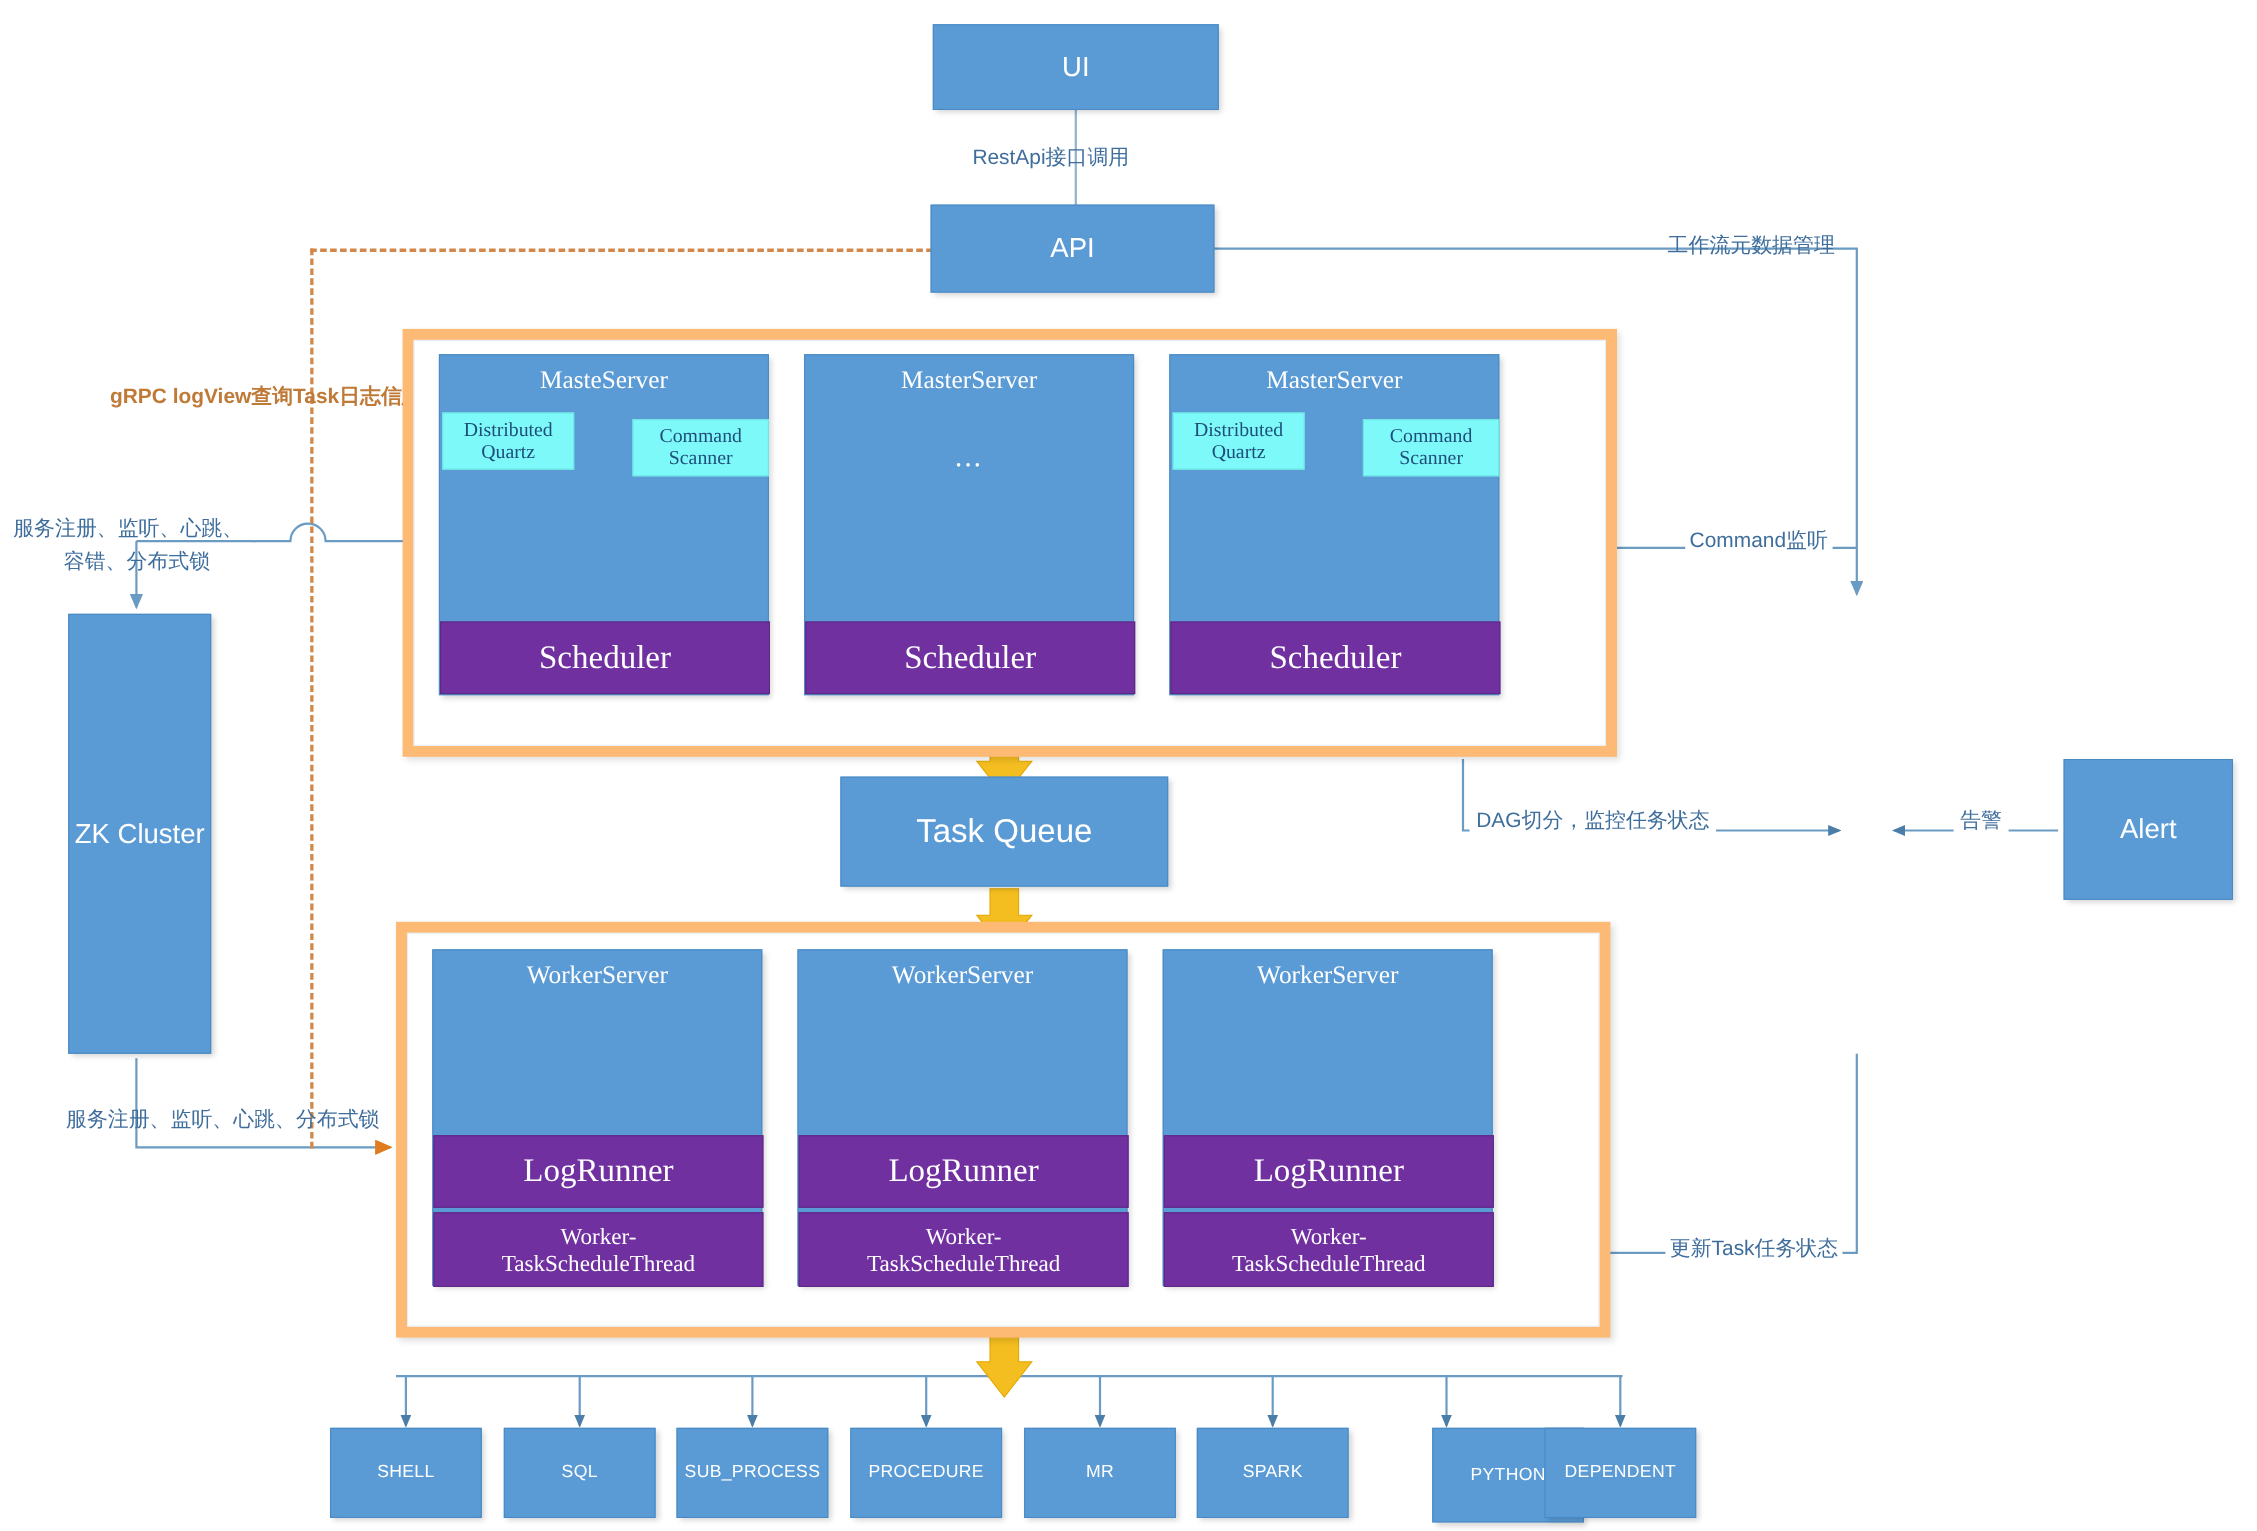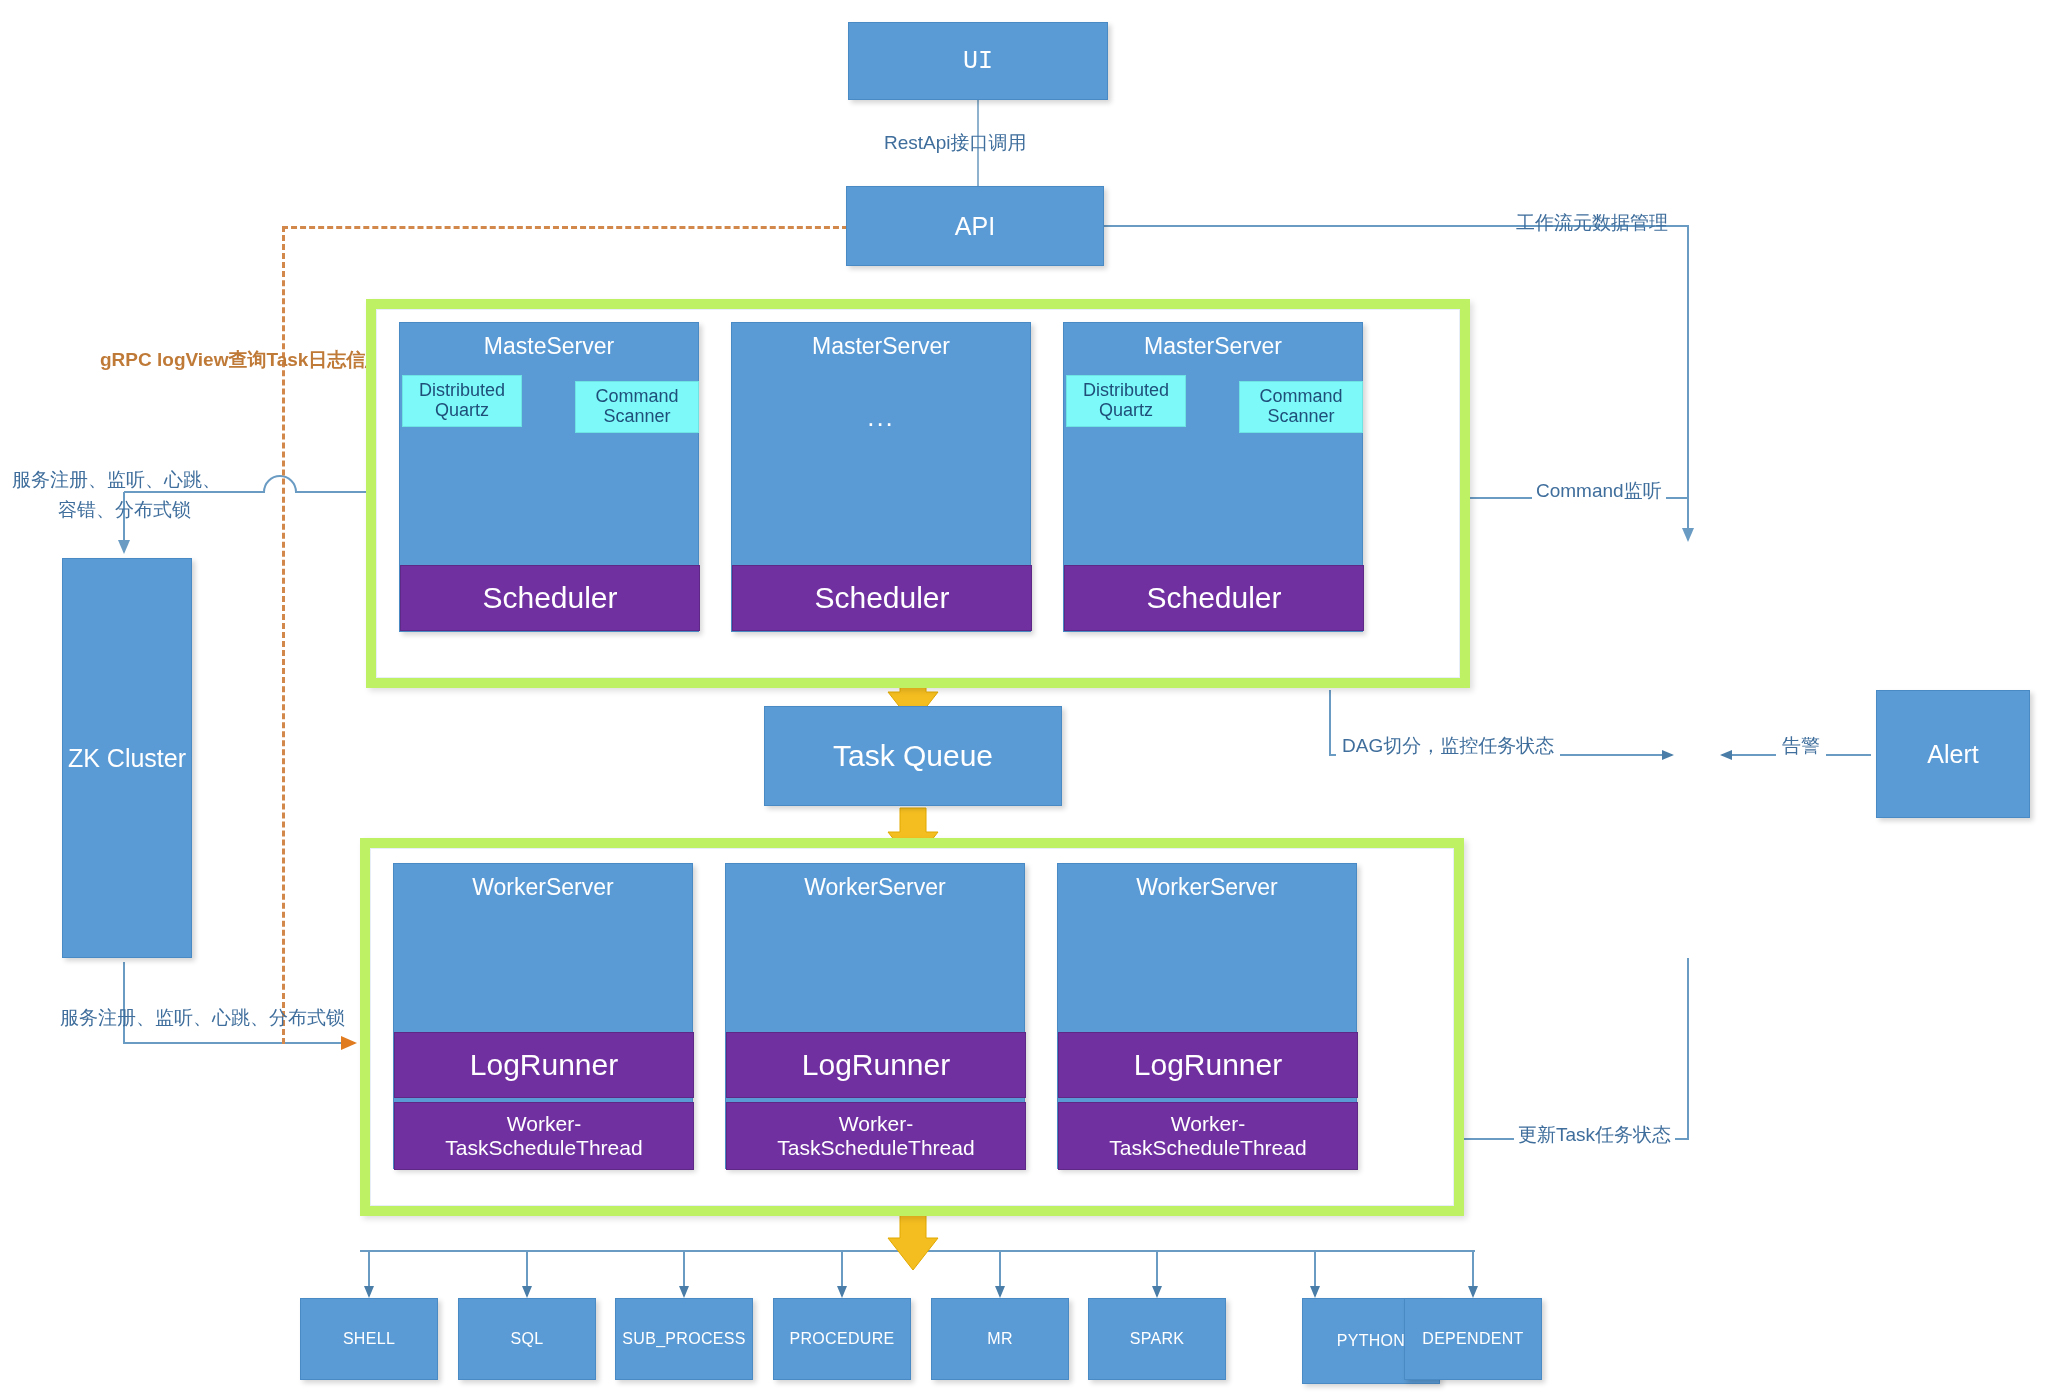--- a/index.html
+++ b/index.html
@@ -8,22 +8,22 @@
 
   
   .box{position:absolute;box-sizing:border-box;display:flex;align-items:center;
        justify-content:center;text-align:center;color:#fff;}
   .blue{background:#5B9BD5;border:1px solid #4a8ac4;
         box-shadow:3px 3px 5px rgba(0,0,0,0.17);}
   .purple{background:#7030A0;border:1px solid #5d2886;}
   .cyan{background:#7DF9F9;color:#1F4E79;border:1px solid #6fe4e4;}
 
   
-  .outerwrap{position:absolute;box-sizing:border-box;background:#bef264;
-             padding:10px;box-shadow:3px 3px 6px rgba(0,0,0,0.13);}
+  .outerwrap{position:absolute;box-sizing:border-box;background:#fdba74;
+             padding:10px;box-shadow:3px 3px 6px rgba(0,0,0,0.13);font-family:Liberation Serif, serif;}
   .innerwrap{box-sizing:border-box;width:100%;height:100%;background:#ffffff;
              border:1px solid #e8eef7;position:relative;}
 
   
   .t-lg{font-size:25px;font-weight:400;}
   .t-md{font-size:30px;font-weight:400;}
   .t-srv{font-size:23px;font-weight:400;}
   .t-sm{font-size:18px;line-height:1.15;}
   .t-task{font-size:16px;font-weight:400;letter-spacing:.3px;}
   .t-wts{font-size:21px;line-height:1.15;}
@@ -102,21 +102,21 @@
       <path d="M900,808 L926,808 L926,832 L938,832 L913,864 L888,832 L900,832 Z"></path>
 
       <path d="M900,1212 L926,1212 L926,1238 L938,1238 L913,1270 L888,1238 L900,1238 Z"></path>
     </g>
   </svg>
 
   <div class="dash-h" style="left:282px;top:226px;width:566px;"></div>
   <div class="dash-v" style="left:282px;top:226px;height:818px;"></div>
   <div class="lbl-or" style="left:100px;top:347px;">gRPC logView查询Task日志信息</div>
 
-  <div class="box blue t-lg" style="left:848px;top:22px;width:260px;height:78px;font-family:Liberation Mono, monospace;">
+  <div class="box blue t-lg" style="left:848px;top:22px;width:260px;height:78px;">
     <span>UI</span>
   </div>
 
   <div class="lbl" style="left:884px;top:130px;">RestApi接口调用</div>
 
   <div class="box blue t-lg" style="left:846px;top:186px;width:258px;height:80px;">
     <span>API</span>
   </div>
 
   <div class="lbl" style="left:1516px;top:210px;">工作流元数据管理</div>

